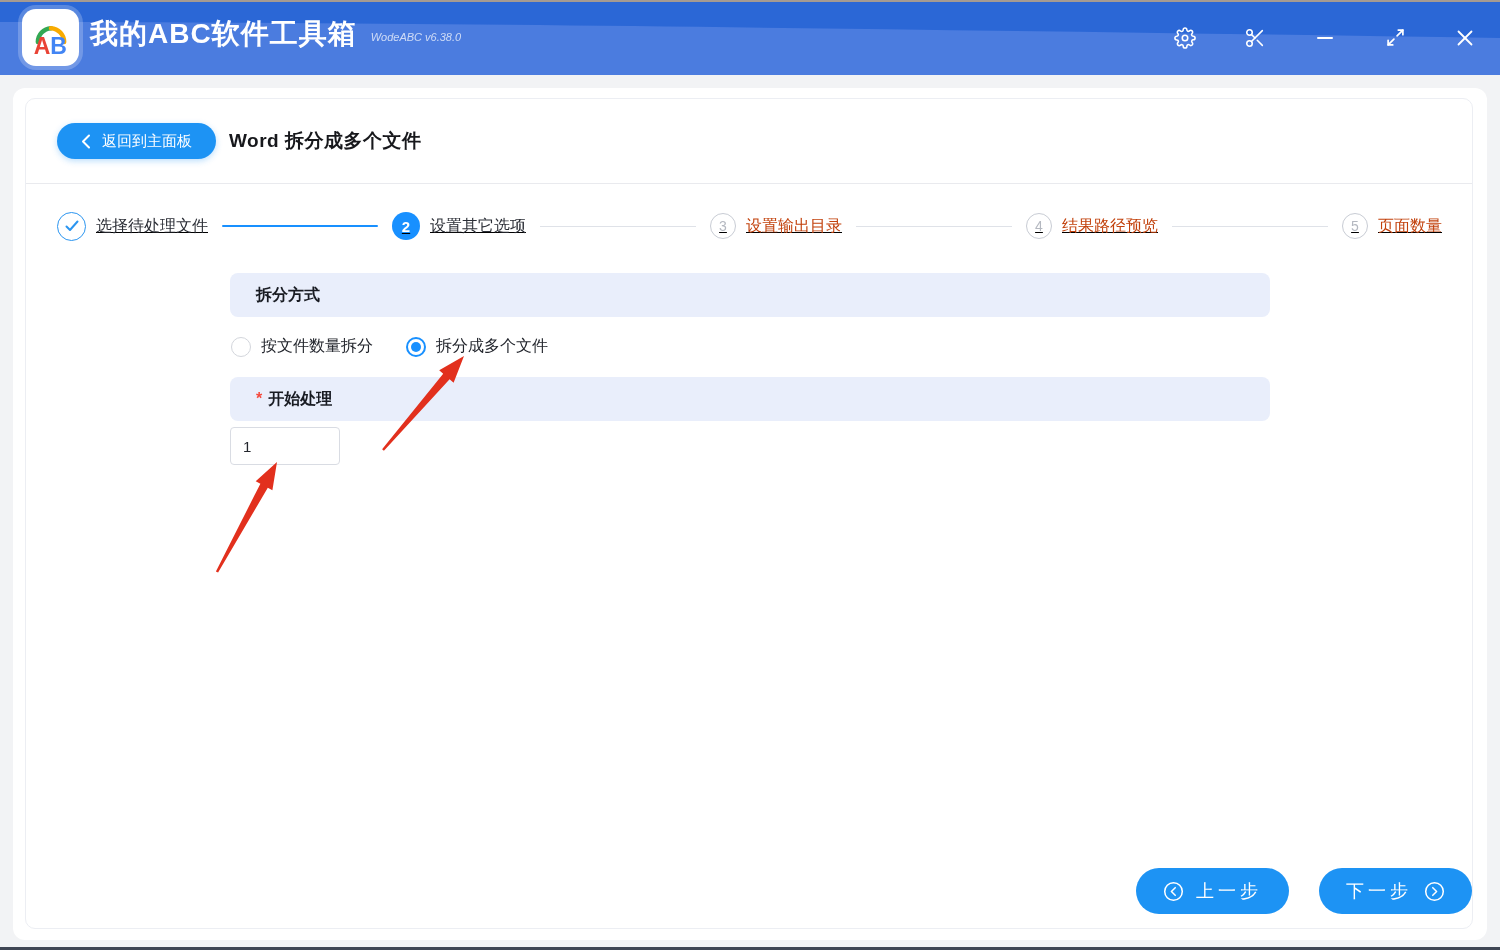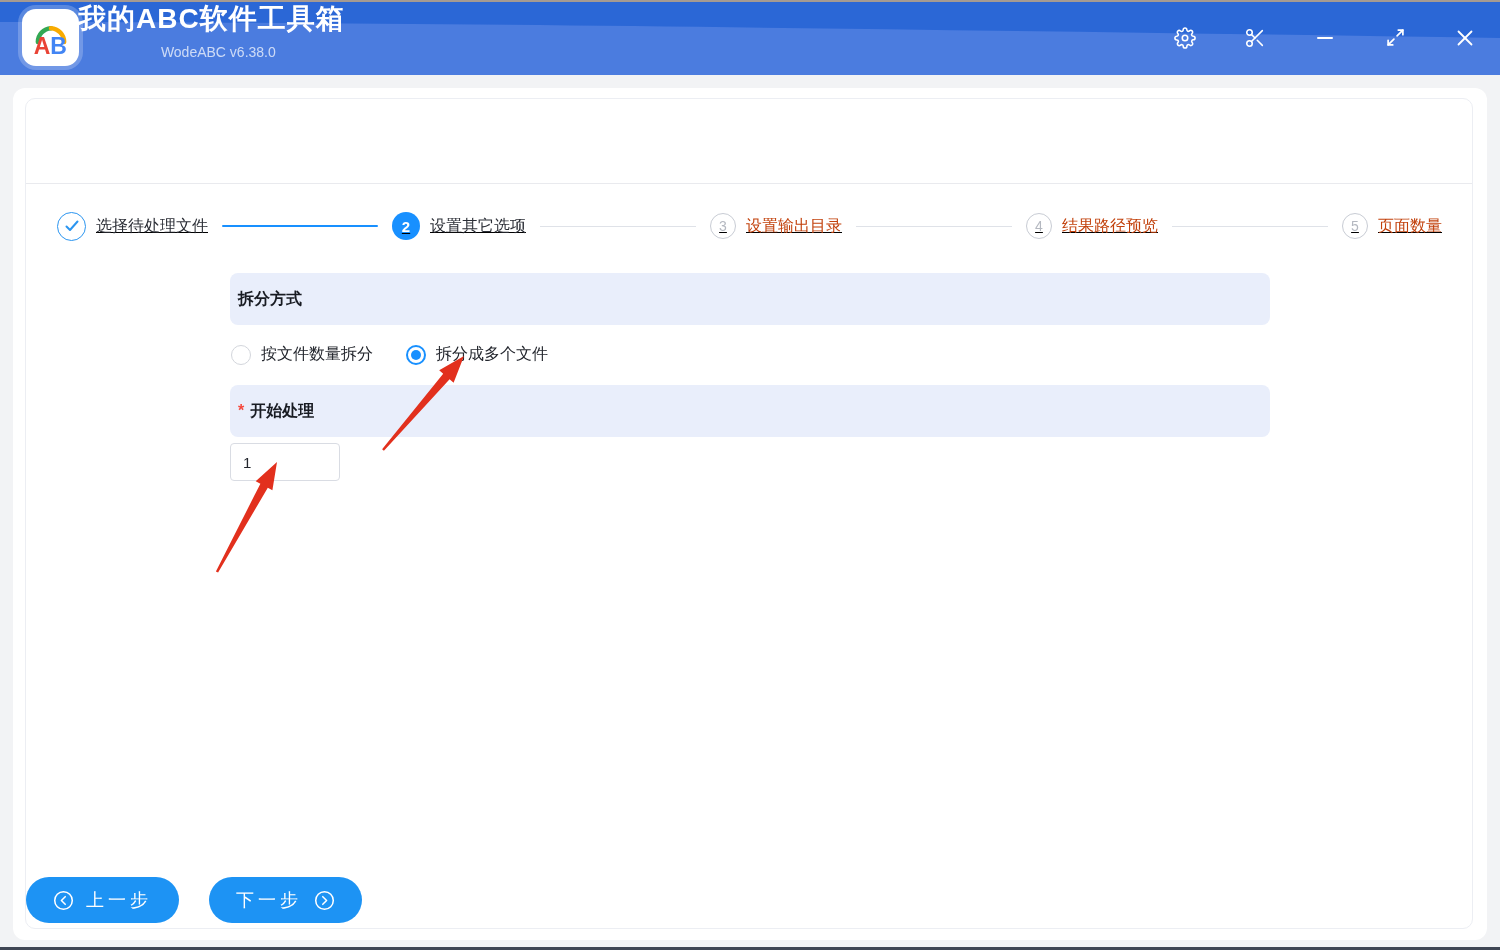--- a/index.html
+++ b/index.html
@@ -15,23 +15,23 @@
 
   
   .titlebar { position:absolute; top:0; left:0; width:1500px; height:75px; background:#2b67d6; overflow:hidden; }
   .titlebar .wave { position:absolute; top:0; left:0; }
   .logo {
     position:absolute; left:22px; top:9px; width:57px; height:57px;
     background:#fff; border-radius:14px; z-index:2;
     display:flex; align-items:center; justify-content:center;
     box-shadow:0 0 0 4px rgba(255,255,255,.22);
   }
-  .app-title-wrap { position:absolute; left:78px; top:0; height:68px; display:flex; align-items:center; z-index:2;flex-direction:column; }
+  .app-title-wrap { position:absolute; left:90px; top:0; height:68px; display:flex; align-items:center; z-index:2; }
   .app-title { color:#fff; font-size:28px; font-weight:700; letter-spacing:1px; }
-  .app-version { color:rgba(255,255,255,.72); font-size:14px; margin-left:14px; margin-top:6px; }
+  .app-version { color:rgba(255,255,255,.72); font-size:11px; margin-left:14px; margin-top:6px;font-style:italic; }
   .win-controls { position:absolute; right:0; top:0; height:75px; display:flex; z-index:2; }
   .win-btn { width:70px; height:75px; display:flex; align-items:center; justify-content:center; cursor:pointer; background:transparent; border:none; }
 
   
   .card-outer {
     position:absolute; left:13px; top:88px; width:1474px; height:852px;
     background:#fff; border-radius:12px;
   }
   .card-inner {
     position:absolute; left:12px; top:10px; width:1448px; height:831px;
@@ -56,42 +56,42 @@
   .step.current .step-circle { width:28px; height:28px; background:#1890ff; color:#fff; font-size:15px; font-weight:700; }
   .step.pending .step-circle { width:26px; height:26px; border:1px solid #c8ccd4; color:#b4b8c0; font-size:14px; background:#fff; }
   .step-label { font-size:16px; color:#2b2e36; white-space:nowrap; }
   .step.pending .step-label { color:#c2410c; }
   .connector { flex:1; height:1px; background:#dfe2e8; margin:0 14px; }
   .connector.active { height:2px; background:#1890ff; border-radius:1px; }
 
   
   .form-col { position:absolute; left:204px; top:174px; width:1040px; }
   .section-bar {
-    height:52px; background:#e9eefb; border-radius:8px;
-    display:flex; align-items:center; padding:0 8px;
+    height:44px; background:#e9eefb; border-radius:8px;
+    display:flex; align-items:center; padding:0 26px;
     font-size:16px; font-weight:700; color:#181b22;
   }
   .section-bar .req { color:#f5493d; margin-right:6px; font-weight:700; font-size:16px; }
   .radio-row { margin:14px 0 20px 1px; display:flex; gap:33px; align-items:flex-end; height:26px; }
   .radio { display:flex; align-items:center; gap:10px; font-size:16px; color:#23262d; cursor:pointer; }
   .radio-dot { width:20px; height:20px; border-radius:50%; flex:none; position:relative; }
   .radio-dot.unselected { border:1px solid #d3d6dc; background:#fff; }
   .radio-dot.selected { border:2px solid #1890ff; background:#fff; }
   .radio-dot.selected .radio-inner {
     position:absolute; left:50%; top:50%; transform:translate(-50%,-50%);
     width:10px; height:10px; border-radius:50%; background:#1890ff;
   }
   .input-row { margin-top:6px; }
   .page-count-input {
     width:110px; height:38px; border:1px solid #d9dce3; border-radius:4px;
     padding:0 12px; font-size:15px; color:#23262d; outline:none; font-family:inherit; background:#fff;
   }
 
   
-  .footer { position:absolute; bottom:5px; left:0; width:100%; display:flex; justify-content:flex-start; gap:30px; }
+  .footer { position:absolute; bottom:14px; left:0; width:100%; display:flex; justify-content:flex-end; gap:30px; }
   .btn-primary {
     height:46px; border-radius:23px; background:#1d93f4; border:none; cursor:pointer;
     color:#fff; font-size:18px; display:flex; align-items:center; gap:12px; padding:0 27px;
     font-family:inherit; letter-spacing:4px;
   }
   .btn-primary svg { flex:none; }
 
   
   #arrow-overlay { position:absolute; left:0; top:0; z-index:40; pointer-events:none; }
 </style>
@@ -151,20 +151,29 @@
         <line x1="2.5" y1="2.5" x2="15.5" y2="15.5"></line>
           <line x1="15.5" y1="2.5" x2="2.5" y2="15.5"></line>
       </svg>
     </button>
   </div>
 </div>
 
 <div class="card-outer">
   <div class="card-inner">
 
+    <div class="header-row">
+      <button class="btn-back">
+        <svg width="10" height="15" viewBox="0 0 10 15" fill="none" stroke="#fff" stroke-width="2" stroke-linecap="round" stroke-linejoin="round">
+          <path d="M8 1.5 L2 7.5 L8 13.5"></path>
+        </svg>
+        <span>返回到主面板</span>
+      </button>
+      <span class="page-title">Word 拆分成多个文件</span>
+    </div>
     <div class="header-divider"></div>
 
     <div class="steps">
       <div class="step done">
         <span class="step-circle">
           <svg width="14" height="12" viewBox="0 0 14 12" fill="none" stroke="#2b95f0" stroke-width="2" stroke-linecap="round" stroke-linejoin="round">
               <path d="M1.5 6.5 L5 10 L12.5 1.5"></path>
             </svg>
         </span>
         <span class="step-label">选择待处理文件</span>

